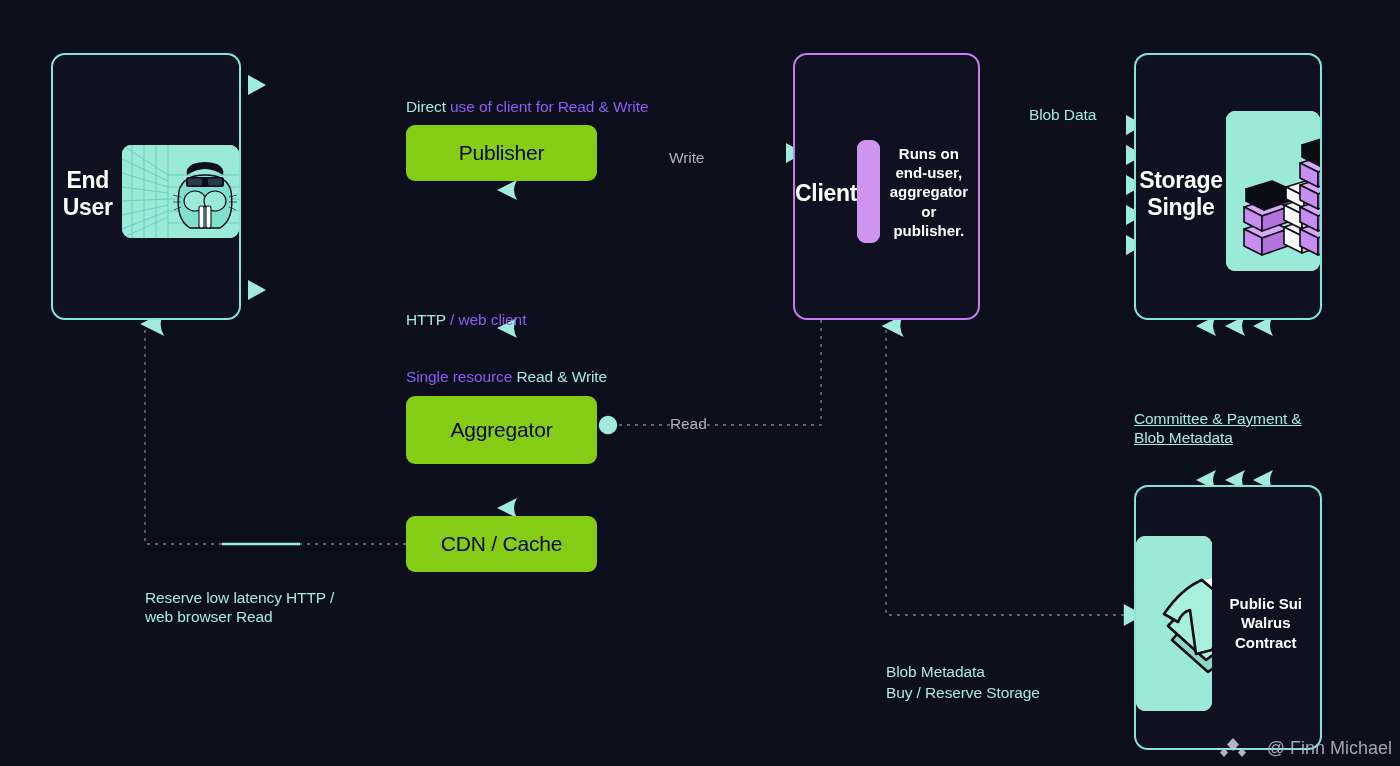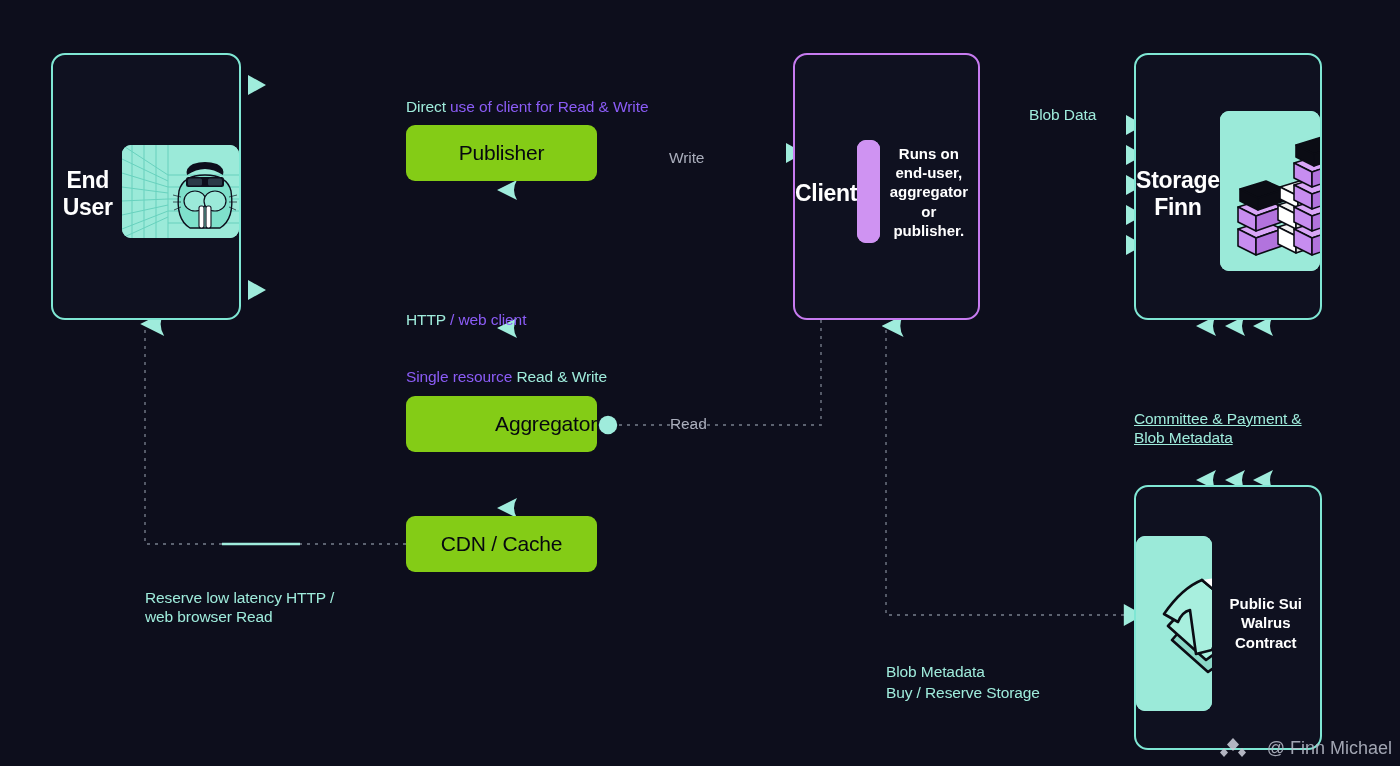--- a/index.html
+++ b/index.html
@@ -232,21 +232,21 @@
         </g>
       </svg>
     </div>
     <div class="card-caption">Runs on end-user,
 aggregator or
 publisher.</div>
   </div>
 
   <div class="card teal" style="left:1134px; top:53px; width:188px; height:267px;">
     <div class="card-title">Storage
-Finn</div>
+Single</div>
     <div class="thumb tealbg" style="width:164px; height:160px; margin-top:8px;">
       <svg viewBox="0 0 164 160" width="164" height="160">
         <rect width="164" height="160" fill="#9bead9"></rect>
         <g stroke="#0b0c14" stroke-width="1.6" stroke-linejoin="round">
 
           <g fill="#c78df0">
             <path d="M18,118 L44,110 L62,118 L36,127 Z" fill="#d9a6f7"></path>
             <path d="M18,118 L36,127 L36,144 L18,135 Z"></path>
             <path d="M36,127 L62,118 L62,135 L36,144 Z" fill="#b273dd"></path>
             <path d="M18,96 L44,88 L62,96 L36,105 Z" fill="#d9a6f7"></path>
@@ -326,21 +326,21 @@
       </svg>
     </div>
     <div class="card-caption">Public Sui Walrus
 Contract</div>
   </div>
 
   <div class="pill" style="left:406px; top:125px; width:191px; height:56px;">
     <span>Publisher</span>
   </div>
 
-  <div class="pill" style="left:406px; top:396px; width:191px; height:56px;justify-content:flex-end;">
+  <div class="pill" style="left:406px; top:396px; width:191px; height:68px;">
     <span>Aggregator</span>
   </div>
 
   <div class="pill" style="left:406px; top:516px; width:191px; height:56px;">
     <span>CDN / Cache</span>
   </div>
 
   <div class="lbl" style="left:406px; top:77px;">
     <span class="hl">Direct</span><span class="dim"> use of client for Read &amp; Write</span>
   </div>

